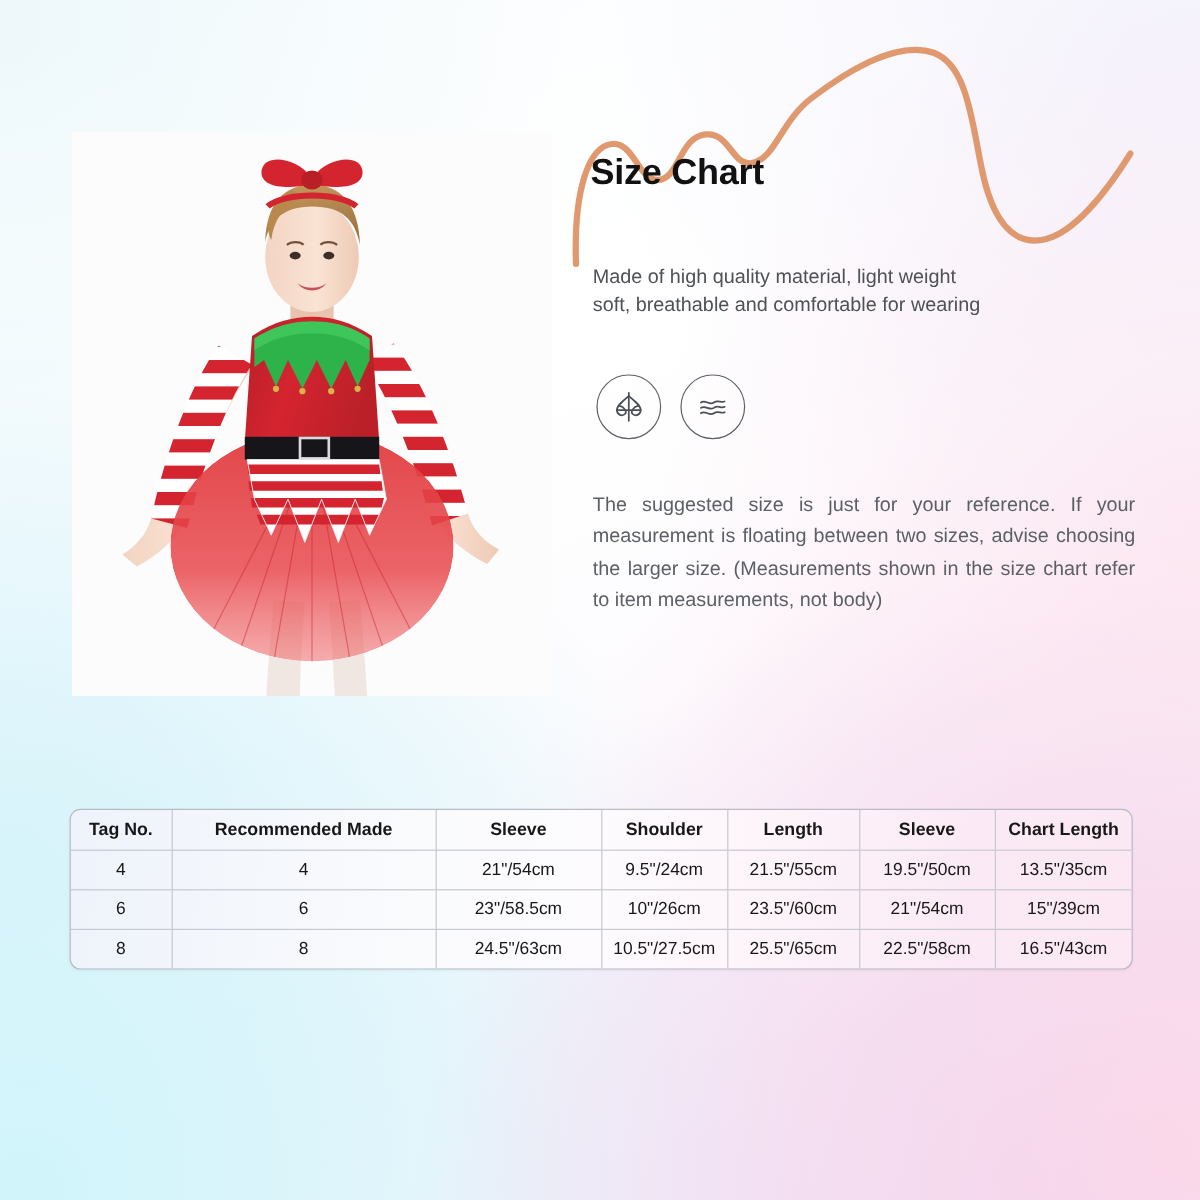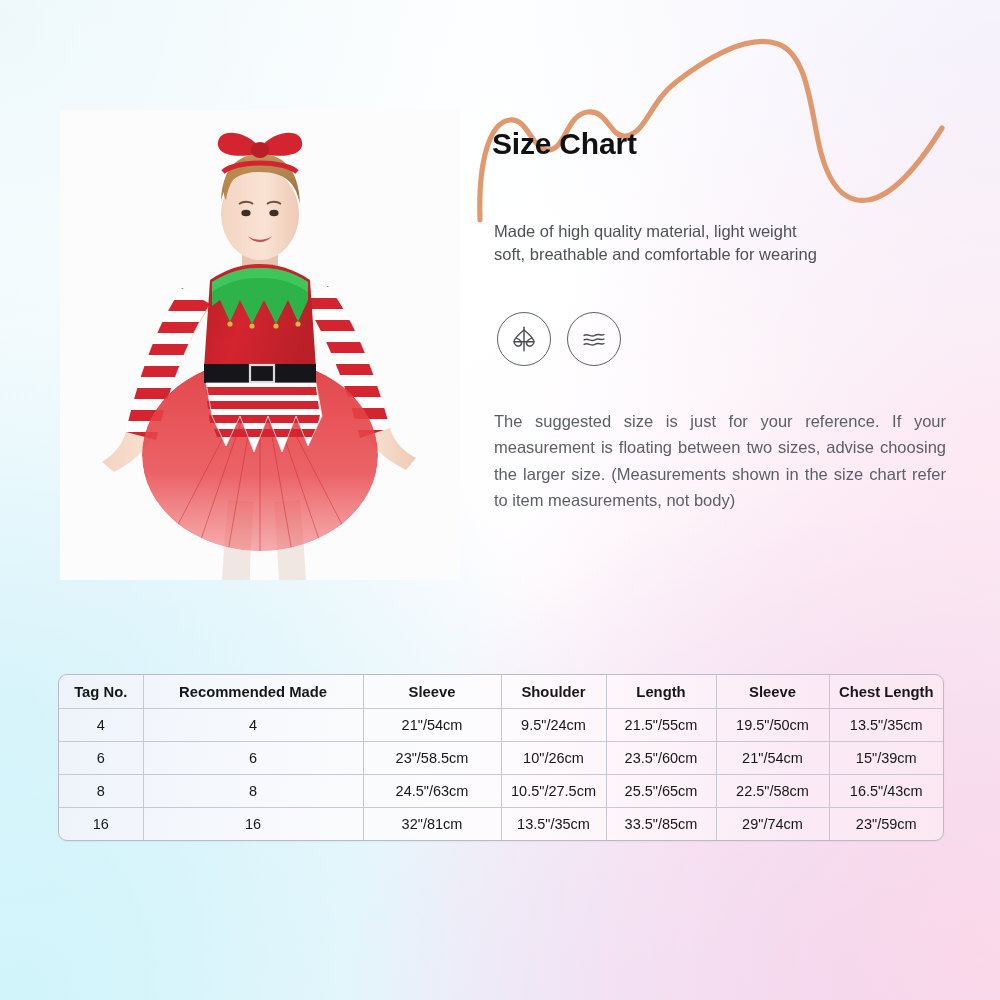--- a/index.html
+++ b/index.html
@@ -336,21 +336,21 @@
           <col class="c6">
       </colgroup>
       <thead>
         <tr id="thead-row">
             <th>Tag No.</th>
             <th>Recommended Made</th>
             <th>Sleeve</th>
             <th>Shoulder</th>
             <th>Length</th>
             <th>Sleeve</th>
-            <th>Chest Length</th>
+            <th>Chart Length</th>
           </tr>
       </thead>
       <tbody id="tbody">
           <tr>
             <td>4</td>
             <td>4</td>
             <td>21"/54cm</td>
             <td>9.5"/24cm</td>
             <td>21.5"/55cm</td>
             <td>19.5"/50cm</td>
@@ -367,26 +367,17 @@
           </tr>
           <tr>
             <td>8</td>
             <td>8</td>
             <td>24.5"/63cm</td>
             <td>10.5"/27.5cm</td>
             <td>25.5"/65cm</td>
             <td>22.5"/58cm</td>
             <td>16.5"/43cm</td>
           </tr>
-          <tr>
-            <td>16</td>
-            <td>16</td>
-            <td>32"/81cm</td>
-            <td>13.5"/35cm</td>
-            <td>33.5"/85cm</td>
-            <td>29"/74cm</td>
-            <td>23"/59cm</td>
-          </tr>
         </tbody>
     </table>
   </div>
 
 </div>
 
 </body></html>

